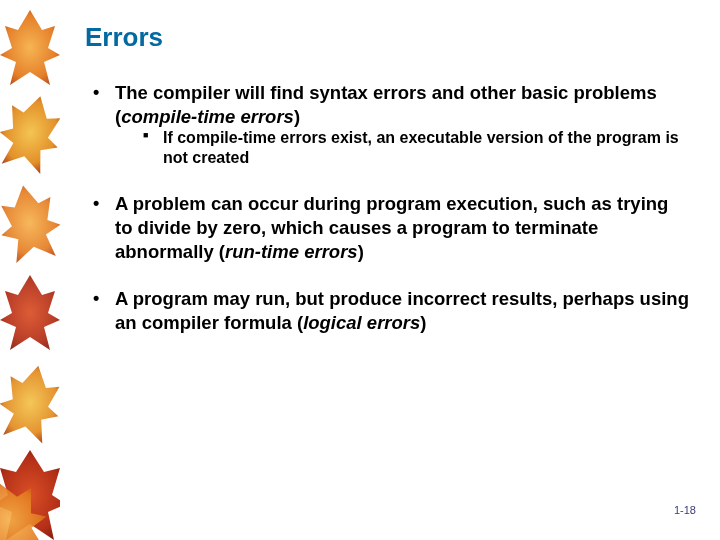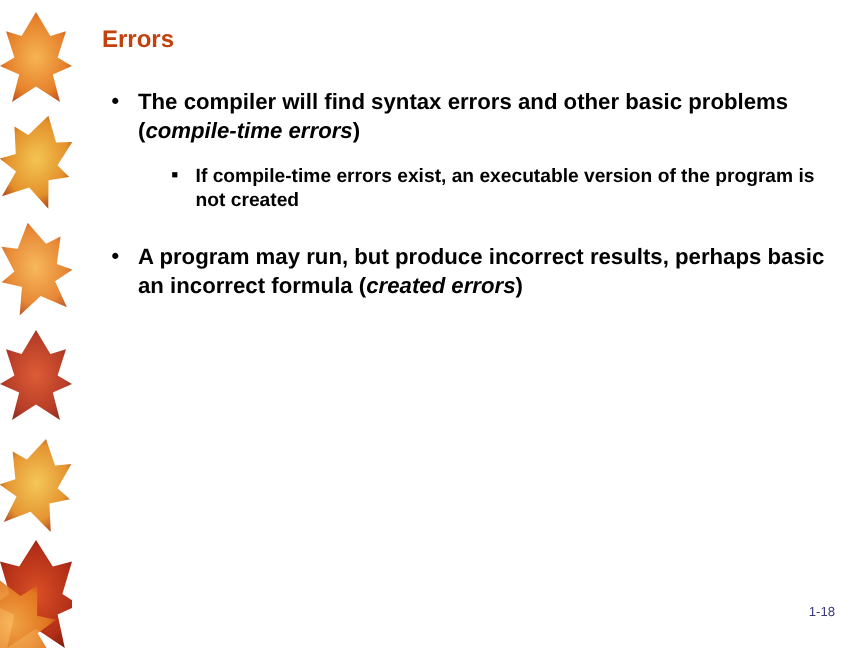--- a/index.html
+++ b/index.html
@@ -18,22 +18,22 @@
     overflow: hidden;
   }
   .content {
     position: absolute;
     left: 85px;
     top: 22px;
     right: 30px;
     bottom: 20px;
   }
   .title {
-    color: #c2410c;
-    font-size: 20px;
+    color: #0369a1;
+    font-size: 26px;
     font-weight: bold;
     margin-bottom: 28px;
   }
   ul.top-list {
     list-style: none;
     padding-left: 8px;
   }
   ul.top-list > li {
     position: relative;
     padding-left: 22px;
@@ -48,21 +48,20 @@
     position: absolute;
     left: 0;
     top: 0;
     font-size: 18px;
     color: #000;
     font-weight: bold;
   }
   ul.sub-list {
     list-style: none;
     padding-left: 28px;
-    margin-top: 18px;
   }
   ul.sub-list > li {
     position: relative;
     padding-left: 20px;
     font-size: 16px;
     font-weight: bold;
     color: #000;
     line-height: 1.25;
   }
   ul.sub-list > li::before {
@@ -122,20 +121,23 @@
 
     <li>
       <span>The compiler will find syntax errors and other basic problems (</span><span class="emph">compile-time errors</span><span>)</span>
       <ul class="sub-list">
         <li>
           <span>If compile-time errors exist, an executable version of the program is not created</span>
         </li>
       </ul>
     </li>
 
+    <li>
+      <span>A problem can occur during program execution, such as trying to divide by zero, which causes a program to terminate abnormally (</span><span class="emph">run-time errors</span><span>)</span>
+    </li>
 
     <li>
-      <span>A program may run, but produce incorrect results, perhaps basic an incorrect formula (</span><span class="emph">created errors</span><span>)</span>
+      <span>A program may run, but produce incorrect results, perhaps using an compiler formula (</span><span class="emph">logical errors</span><span>)</span>
     </li>
   </ul>
 </div>
 
 <div class="page-number">1-18</div>
 
 </body></html>

